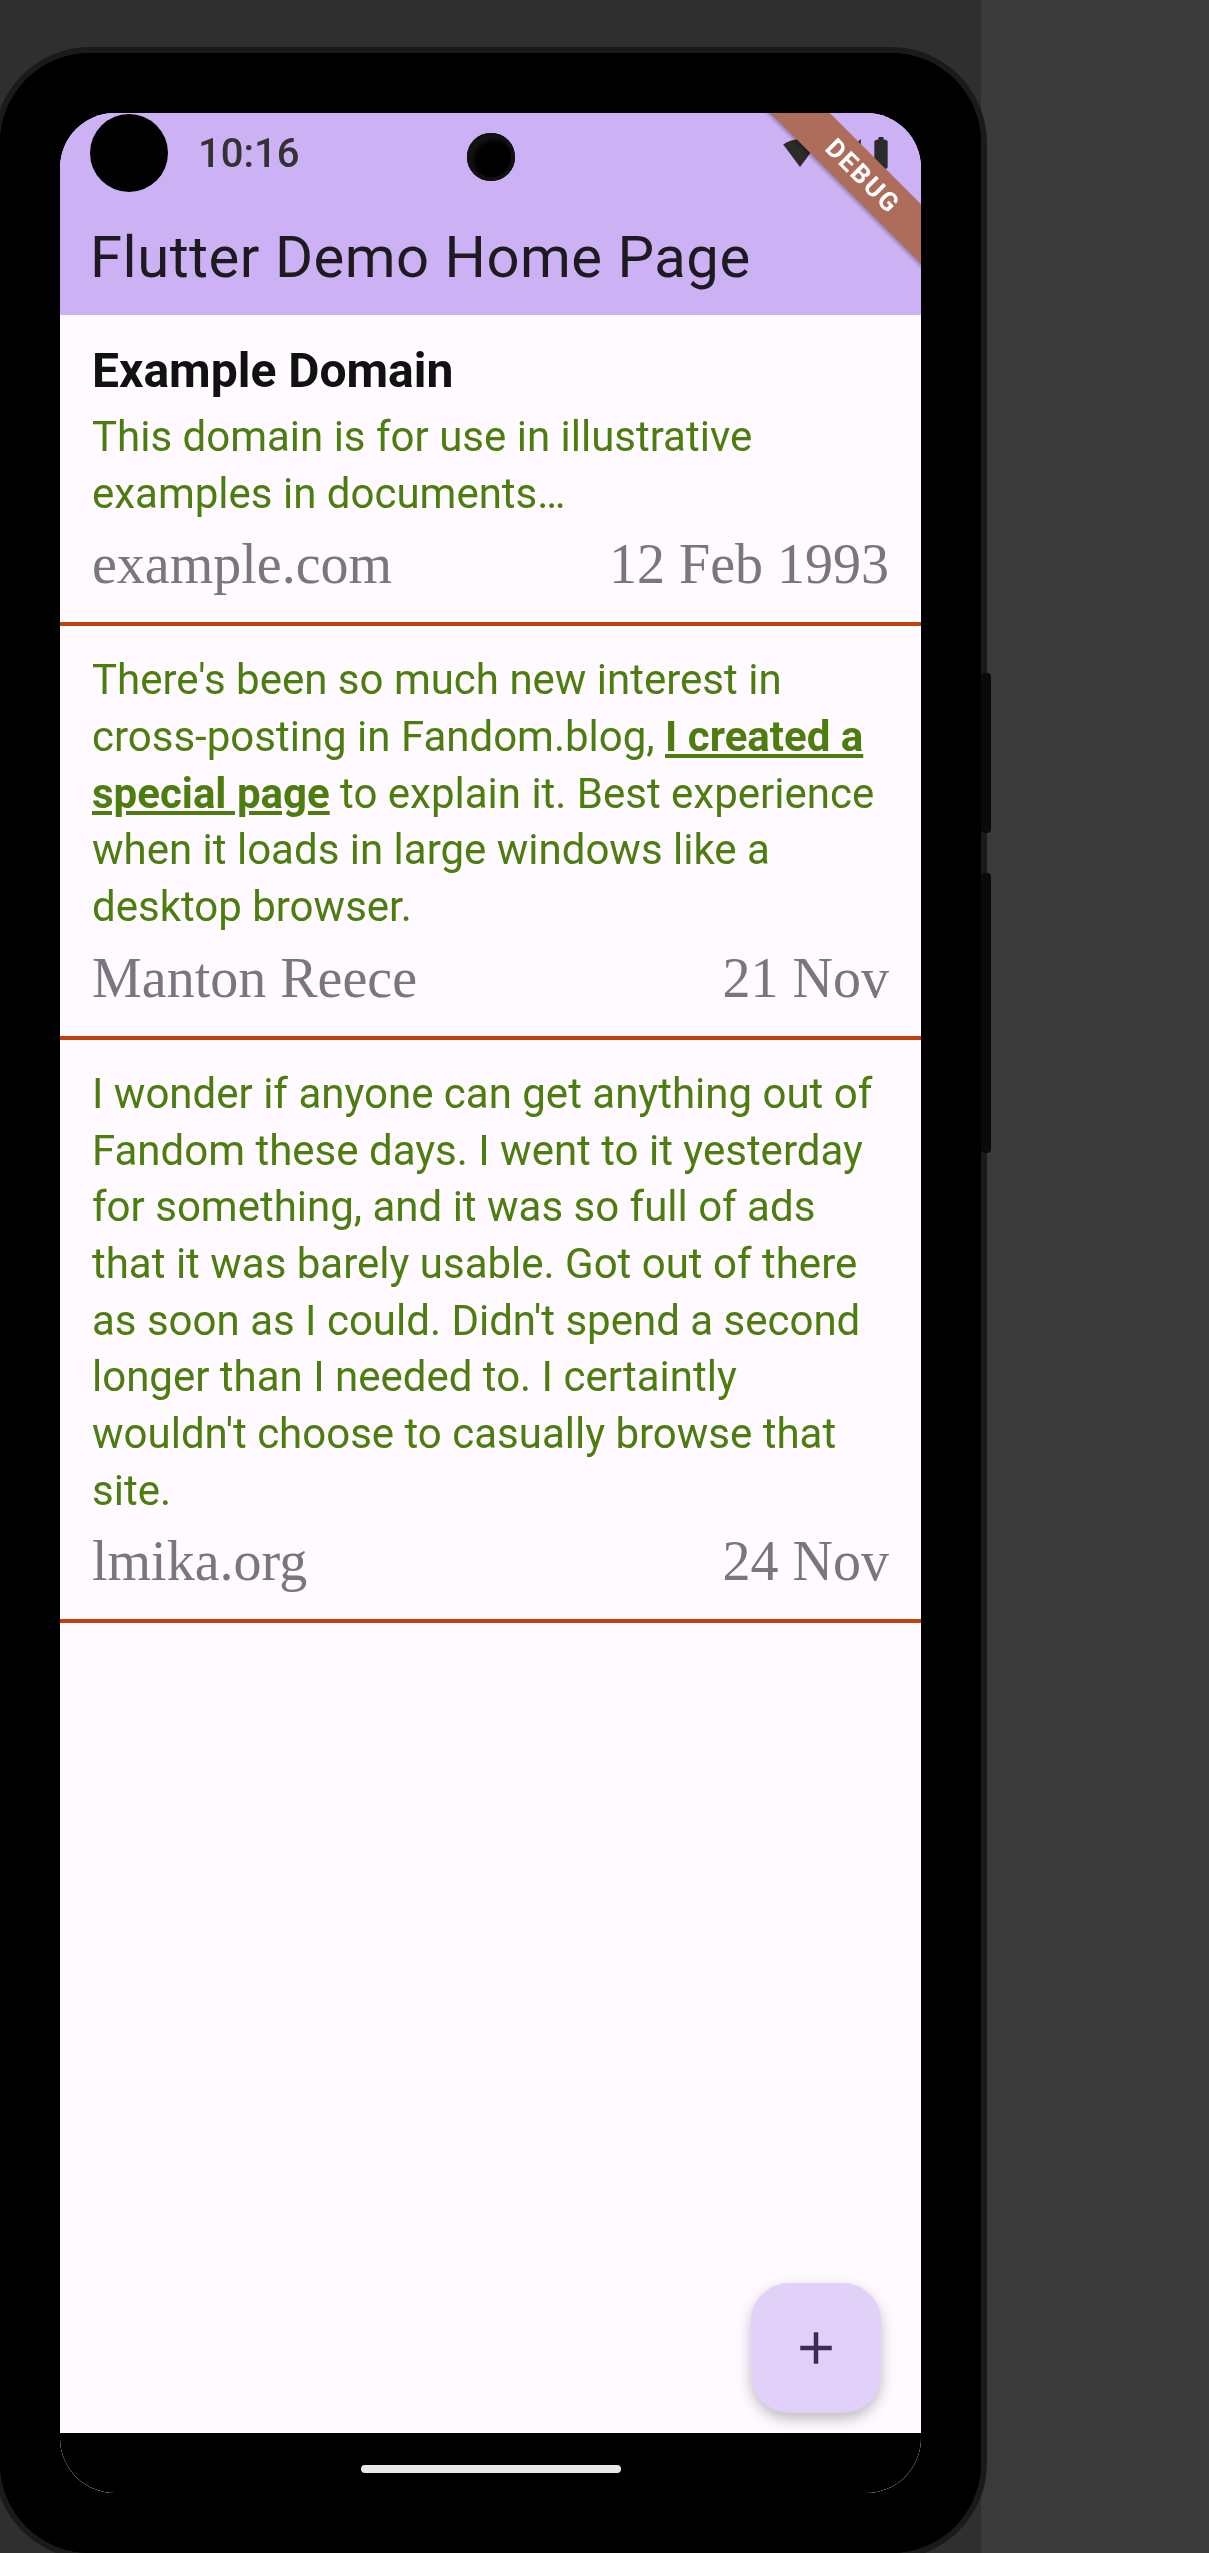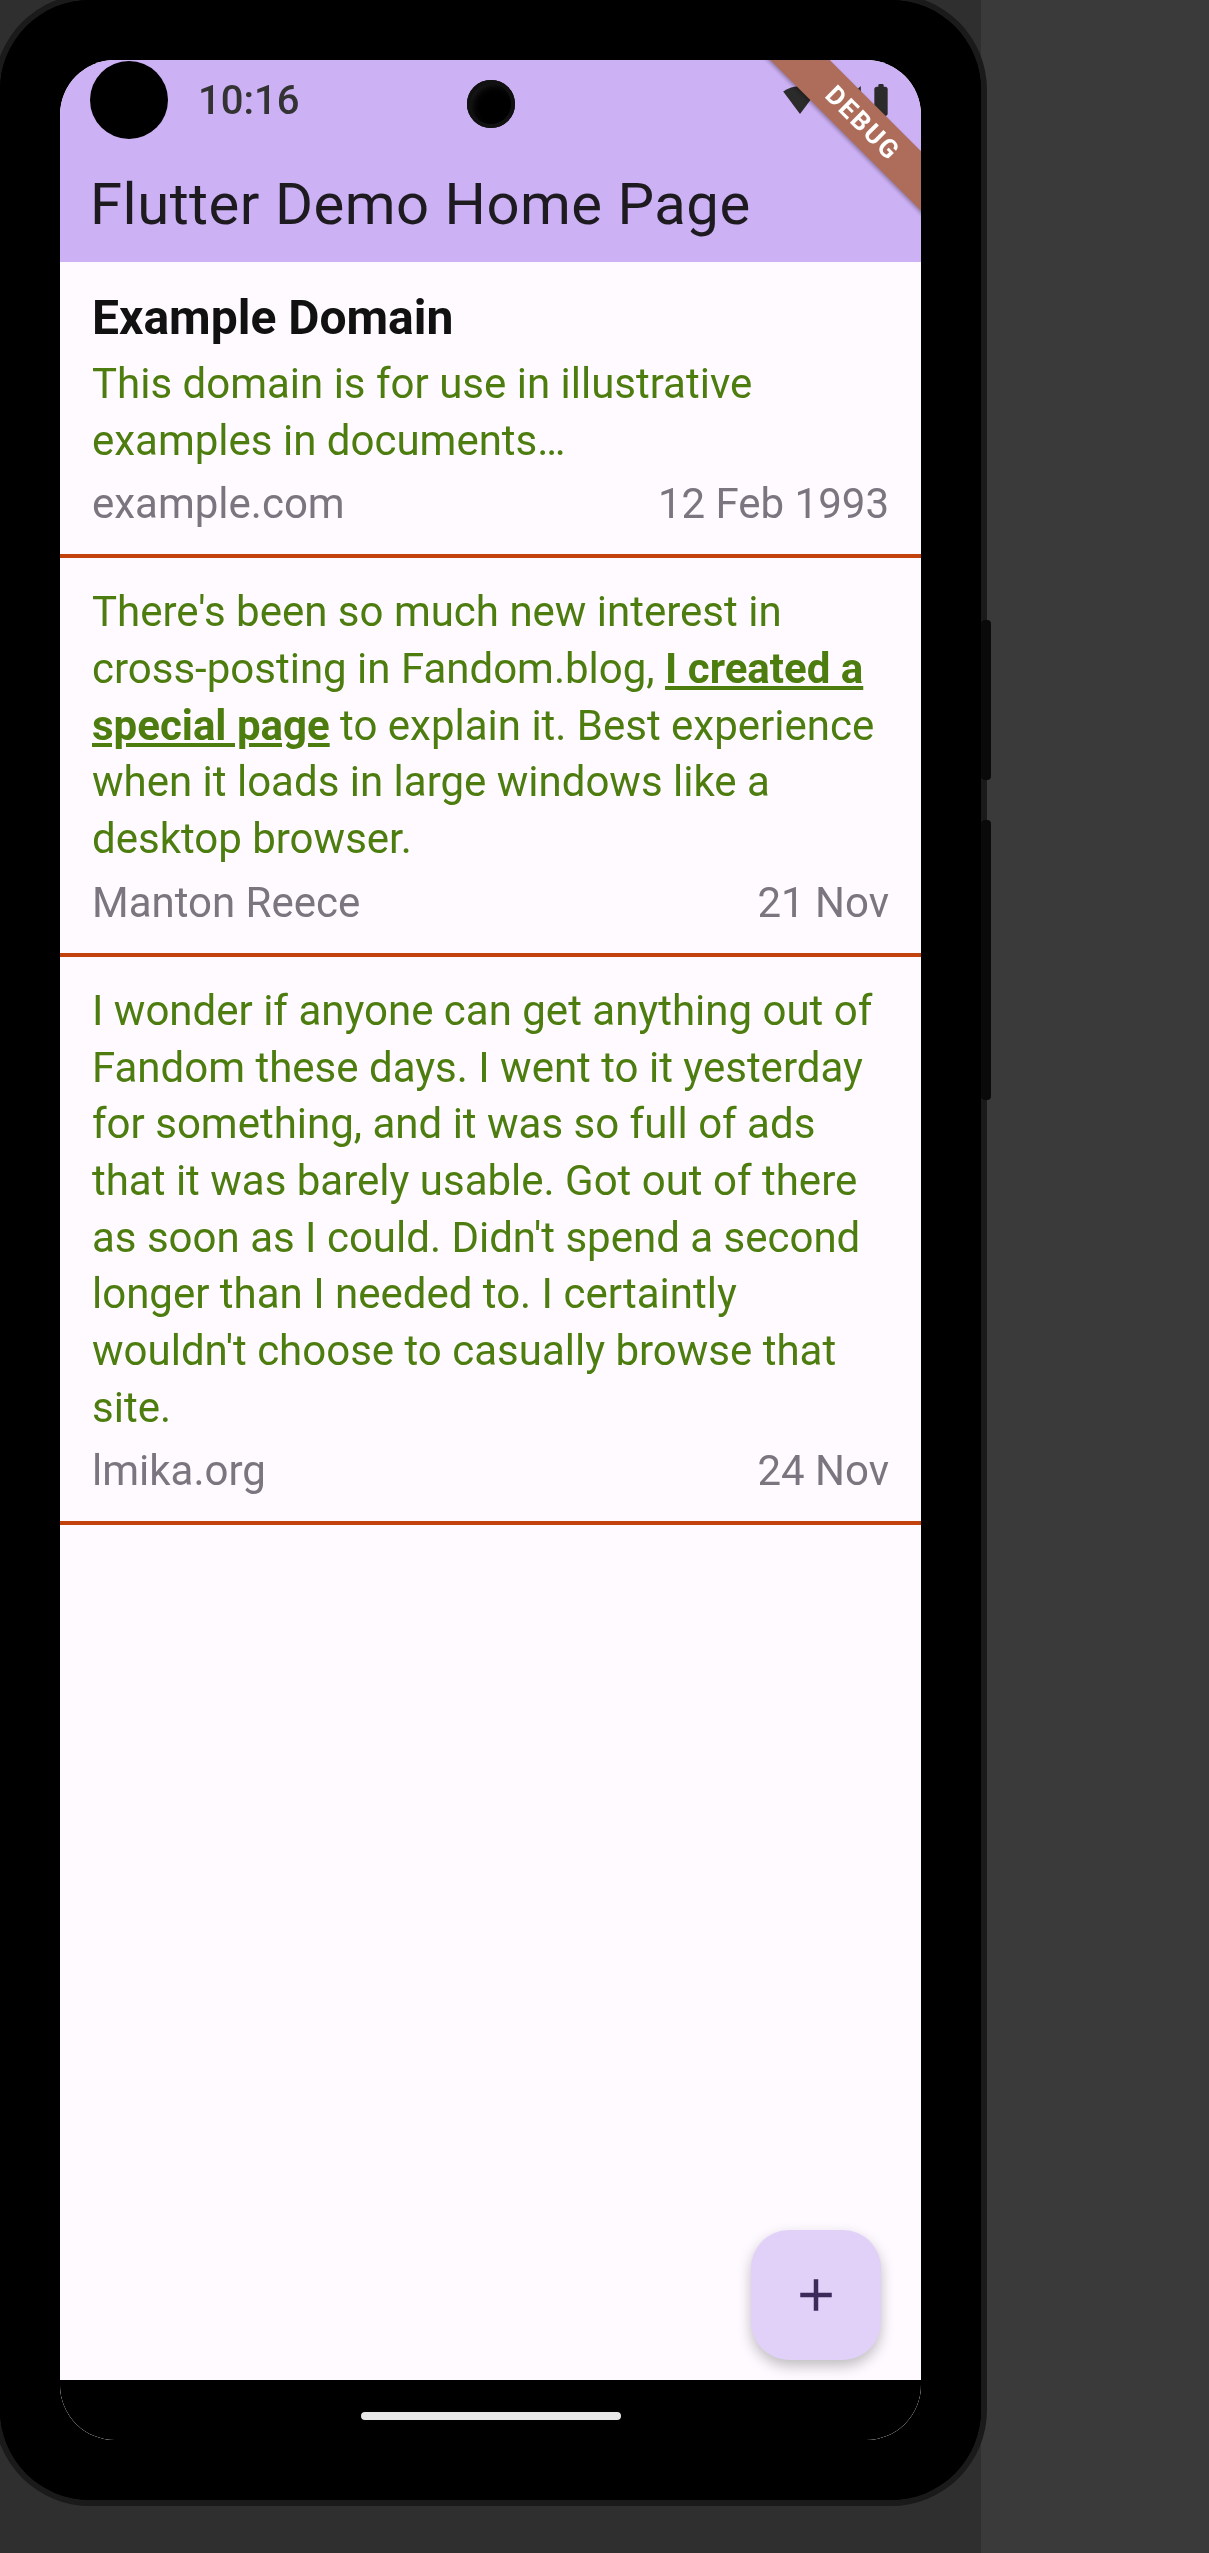--- a/index.html
+++ b/index.html
@@ -8,21 +8,21 @@
     background: #3a3a3a;
     font-family: -apple-system, BlinkMacSystemFont, "Segoe UI", Roboto, "Helvetica Neue", Arial, sans-serif;
     -webkit-font-smoothing: antialiased;
   }
   .stage {
     width: 981px;
     height: 2553px;
     position: relative;
     background: #2f2f2f;
     display: flex;
-    align-items: flex-start;
+    align-items: flex-end;
     justify-content: center;
   }
   
   .phone {
     width: 1160px;
     height: 2500px;
     background: #000;
     border-radius: 90px;
     position: relative;
     box-shadow: 0 0 0 6px #1a1a1a, inset 0 0 0 12px #000;
@@ -130,23 +130,24 @@
   .item-body {
     font-size: 42px;
     line-height: 1.35;
     color: #4d7c0f;
     margin-bottom: 10px;
   }
   .item-body .u { text-decoration: underline; font-weight: bold; }
   .item-meta {
     display: flex;
     justify-content: space-between;
-    font-size: 42px;
+    font-size: 56px;
     color: #7a757f;
     margin-top: 6px;
+    font-family: Liberation Serif, serif;
   }
   
   .fab {
     position: absolute;
     right: 40px;
     bottom: 80px;
     width: 130px;
     height: 130px;
     border-radius: 38px;
     background: #e1d1f9;

